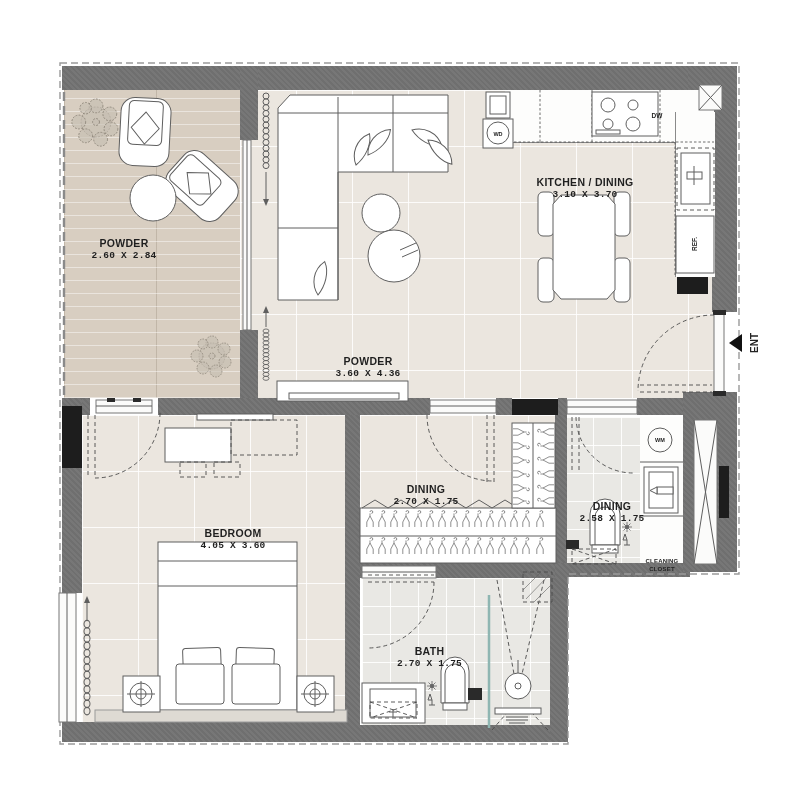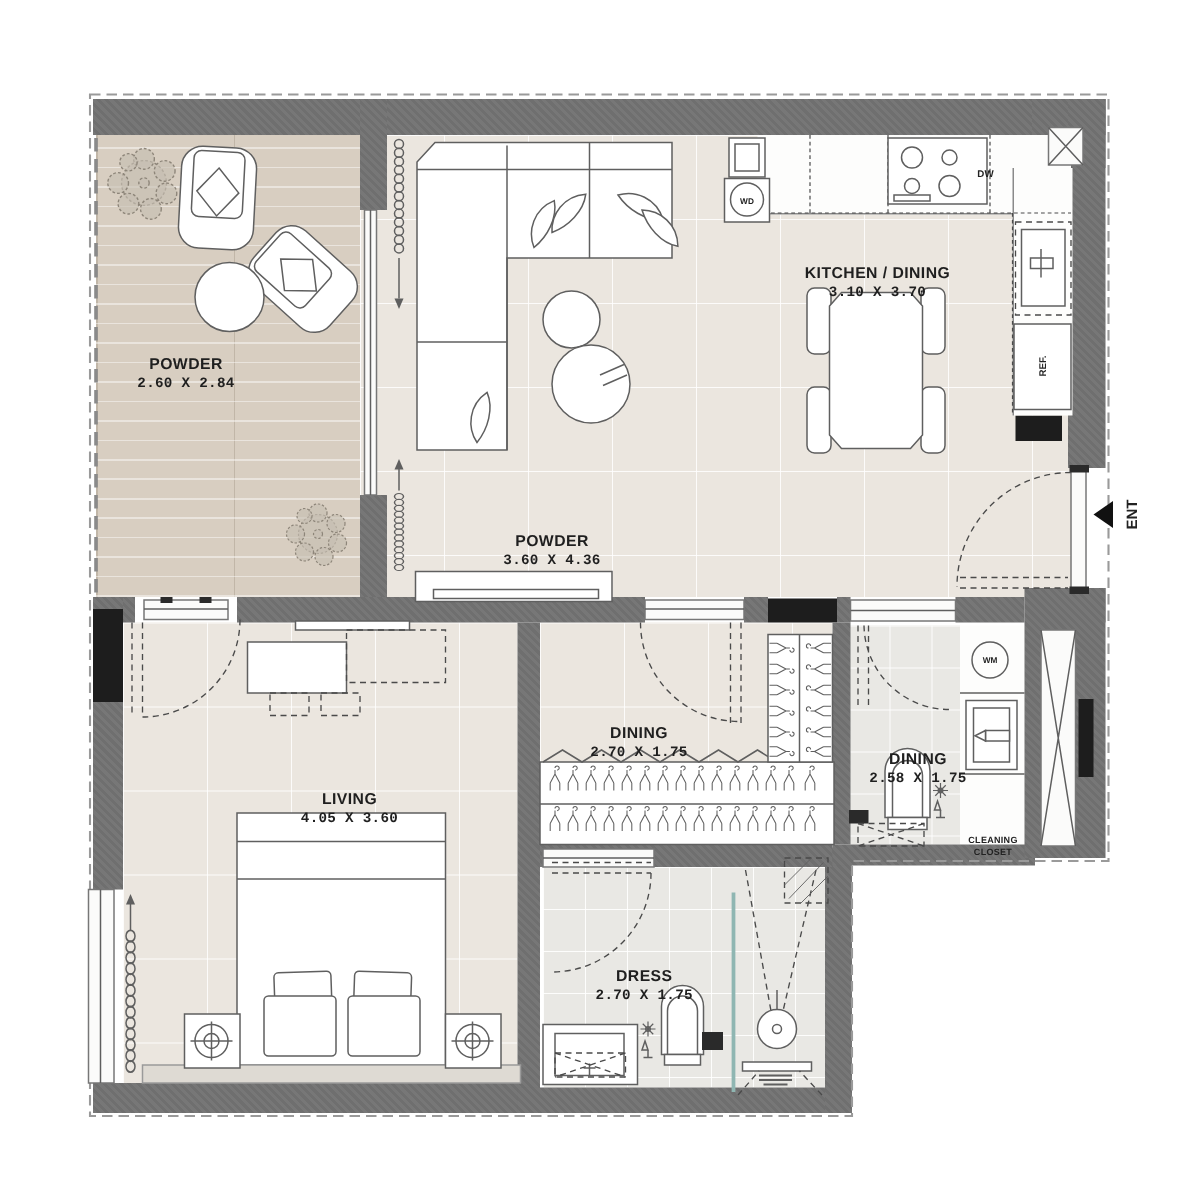--- a/index.html
+++ b/index.html
@@ -418,33 +418,33 @@
   </div>
   <div class="room-label" style="left:308px;top:324px;width:120px;">
     <div class="rname">POWDER</div>
     <div class="rdims">3.60 X 4.36</div>
   </div>
   <div class="room-label" style="left:520px;top:145px;width:130px;">
     <div class="rname">KITCHEN / DINING</div>
     <div class="rdims">3.10 X 3.70</div>
   </div>
   <div class="room-label" style="left:173px;top:496px;width:120px;">
-    <div class="rname">LIVING</div>
+    <div class="rname">BEDROOM</div>
     <div class="rdims">4.05 X 3.60</div>
   </div>
   <div class="room-label" style="left:366px;top:452px;width:120px;">
     <div class="rname">DINING</div>
     <div class="rdims">2.70 X 1.75</div>
   </div>
   <div class="room-label" style="left:562px;top:469px;width:100px;">
     <div class="rname">DINING</div>
     <div class="rdims">2.58 X 1.75</div>
   </div>
   <div class="room-label" style="left:372px;top:614px;width:115px;">
-    <div class="rname">DRESS</div>
+    <div class="rname">BATH</div>
     <div class="rdims">2.70 X 1.75</div>
   </div>
   <div class="room-label tinylab" style="left:634px;top:527px;width:56px;">
     <div>CLEANING</div>
     <div>CLOSET</div>
   </div>
 
 </div>
 
 </body></html>

